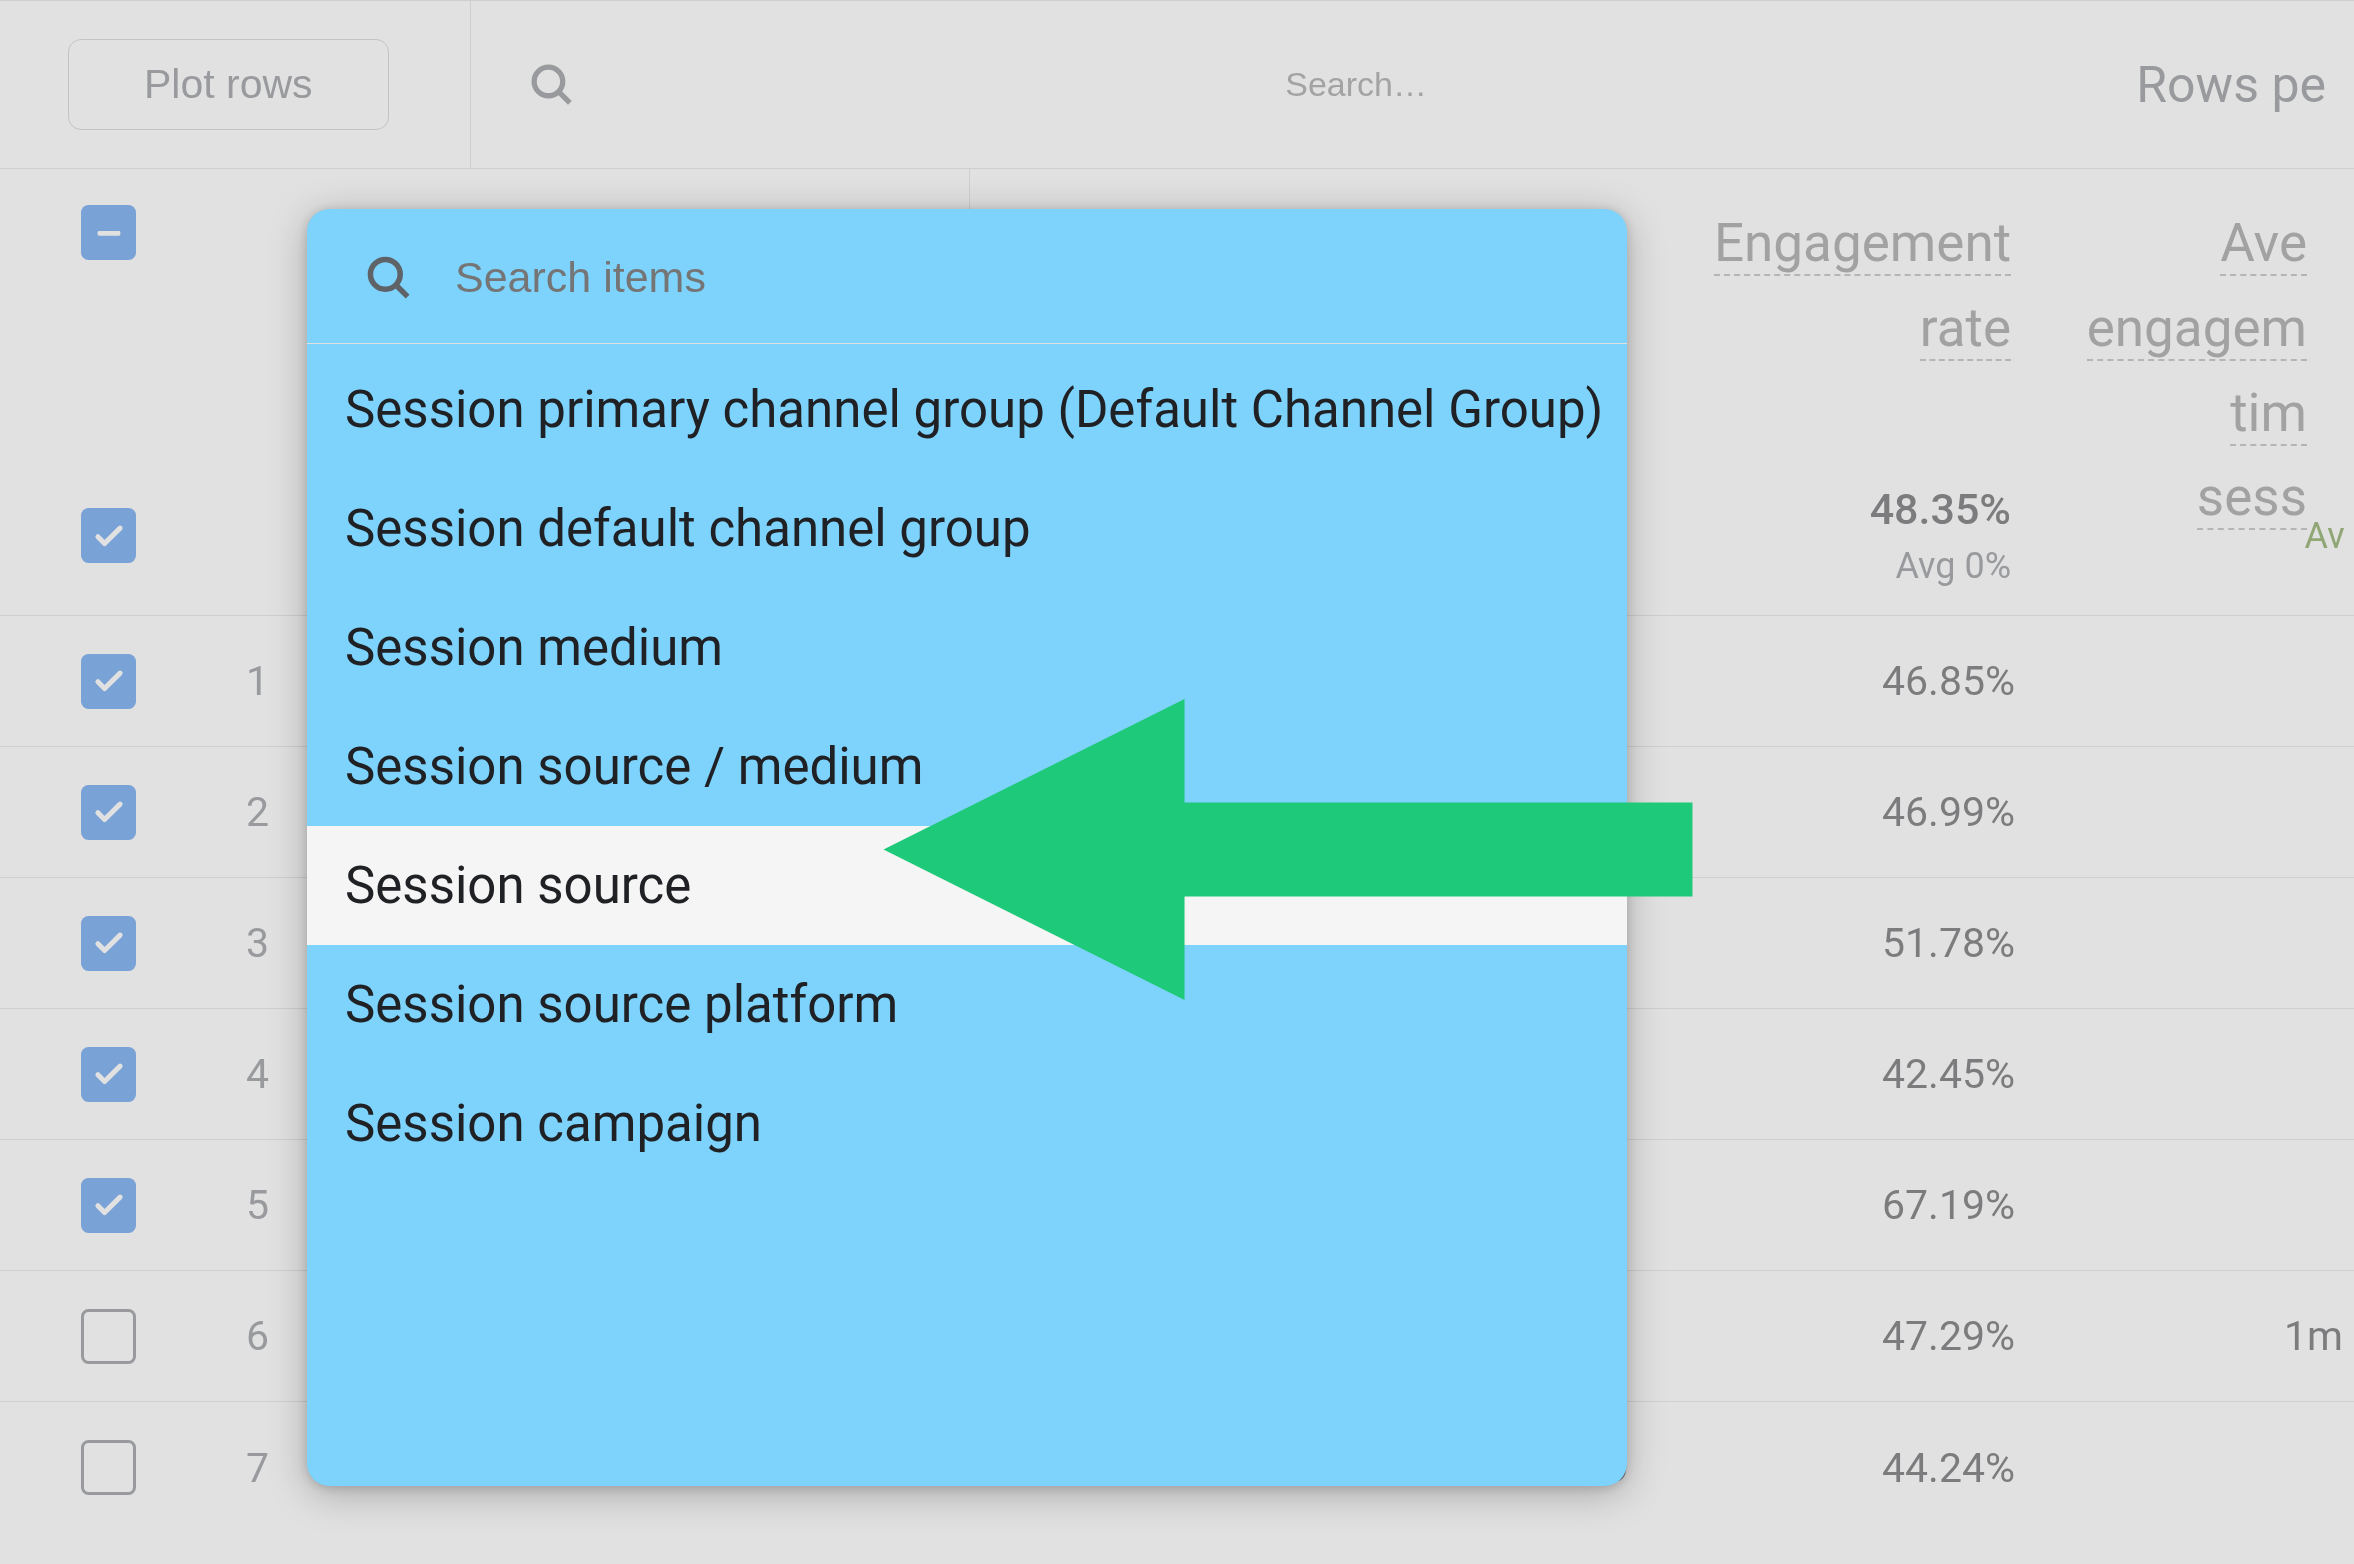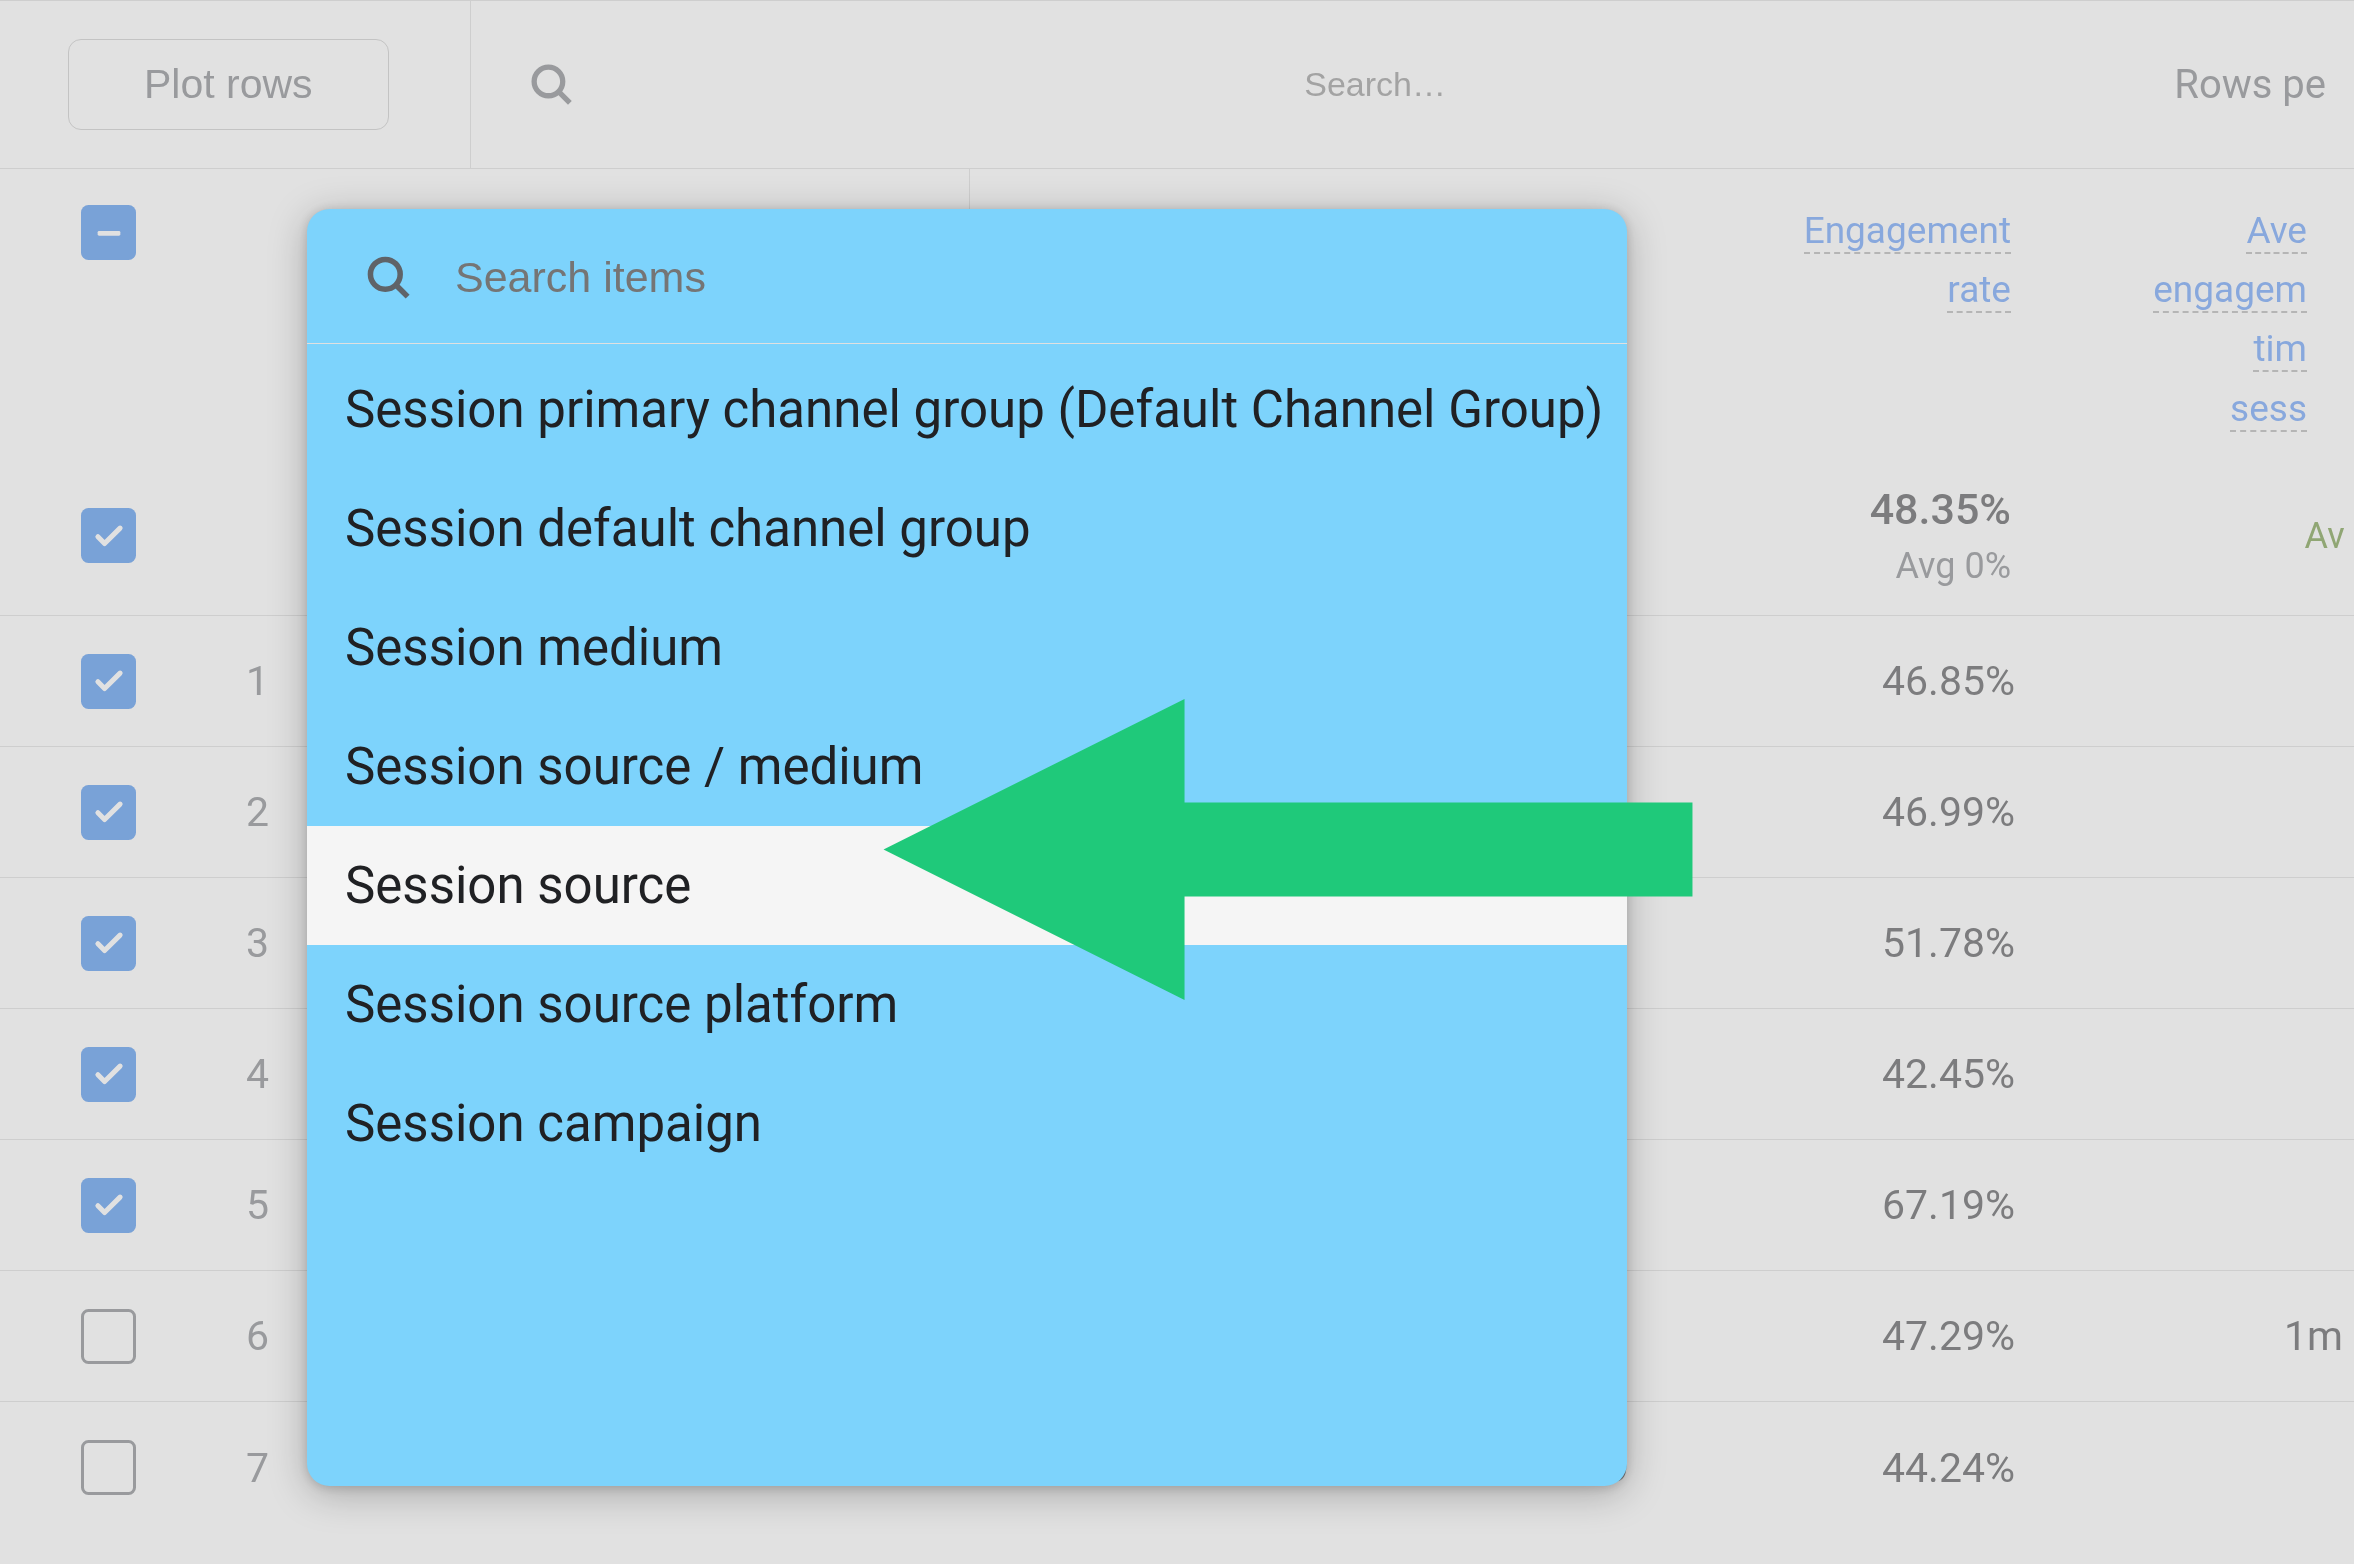--- a/index.html
+++ b/index.html
@@ -56,21 +56,21 @@
     border: none;
     outline: none;
     font-size: 34px;
     color: #1d4ed8;
     background: transparent;
     flex: 1;
     text-align: center;
   }
   .search-input::placeholder { color: #757575; }
   .rows-per {
-    font-size: 40px;
+    font-size: 50px;
     color: #5f6368;
     padding-right: 28px;
     white-space: nowrap;
   }
 
   
   .header-row {
     display: flex;
     height: 287px;
     position: relative;
@@ -88,22 +88,22 @@
     border-right: 1.9px solid #d6d6d6;
   }
   .metric-col {
     flex: 0 0 auto;
     padding: 32px 47px 0 0;
     text-align: right;
   }
   .metric-col.eng { width: 1088px; }
   .metric-col.avg { flex:1; }
   .metric-label {
-    font-size: 37px;
-    color: #3b82f6;
+    font-size: 53px;
+    color: #737373;
     font-weight: 400;
     border-bottom: 2.8px dashed #9e9e9e;
     display: inline;
     line-height: 1.6;
   }
   .metric-col .line { display:block; text-align:right; }
 
   
   .summary-row {
     display:flex;

